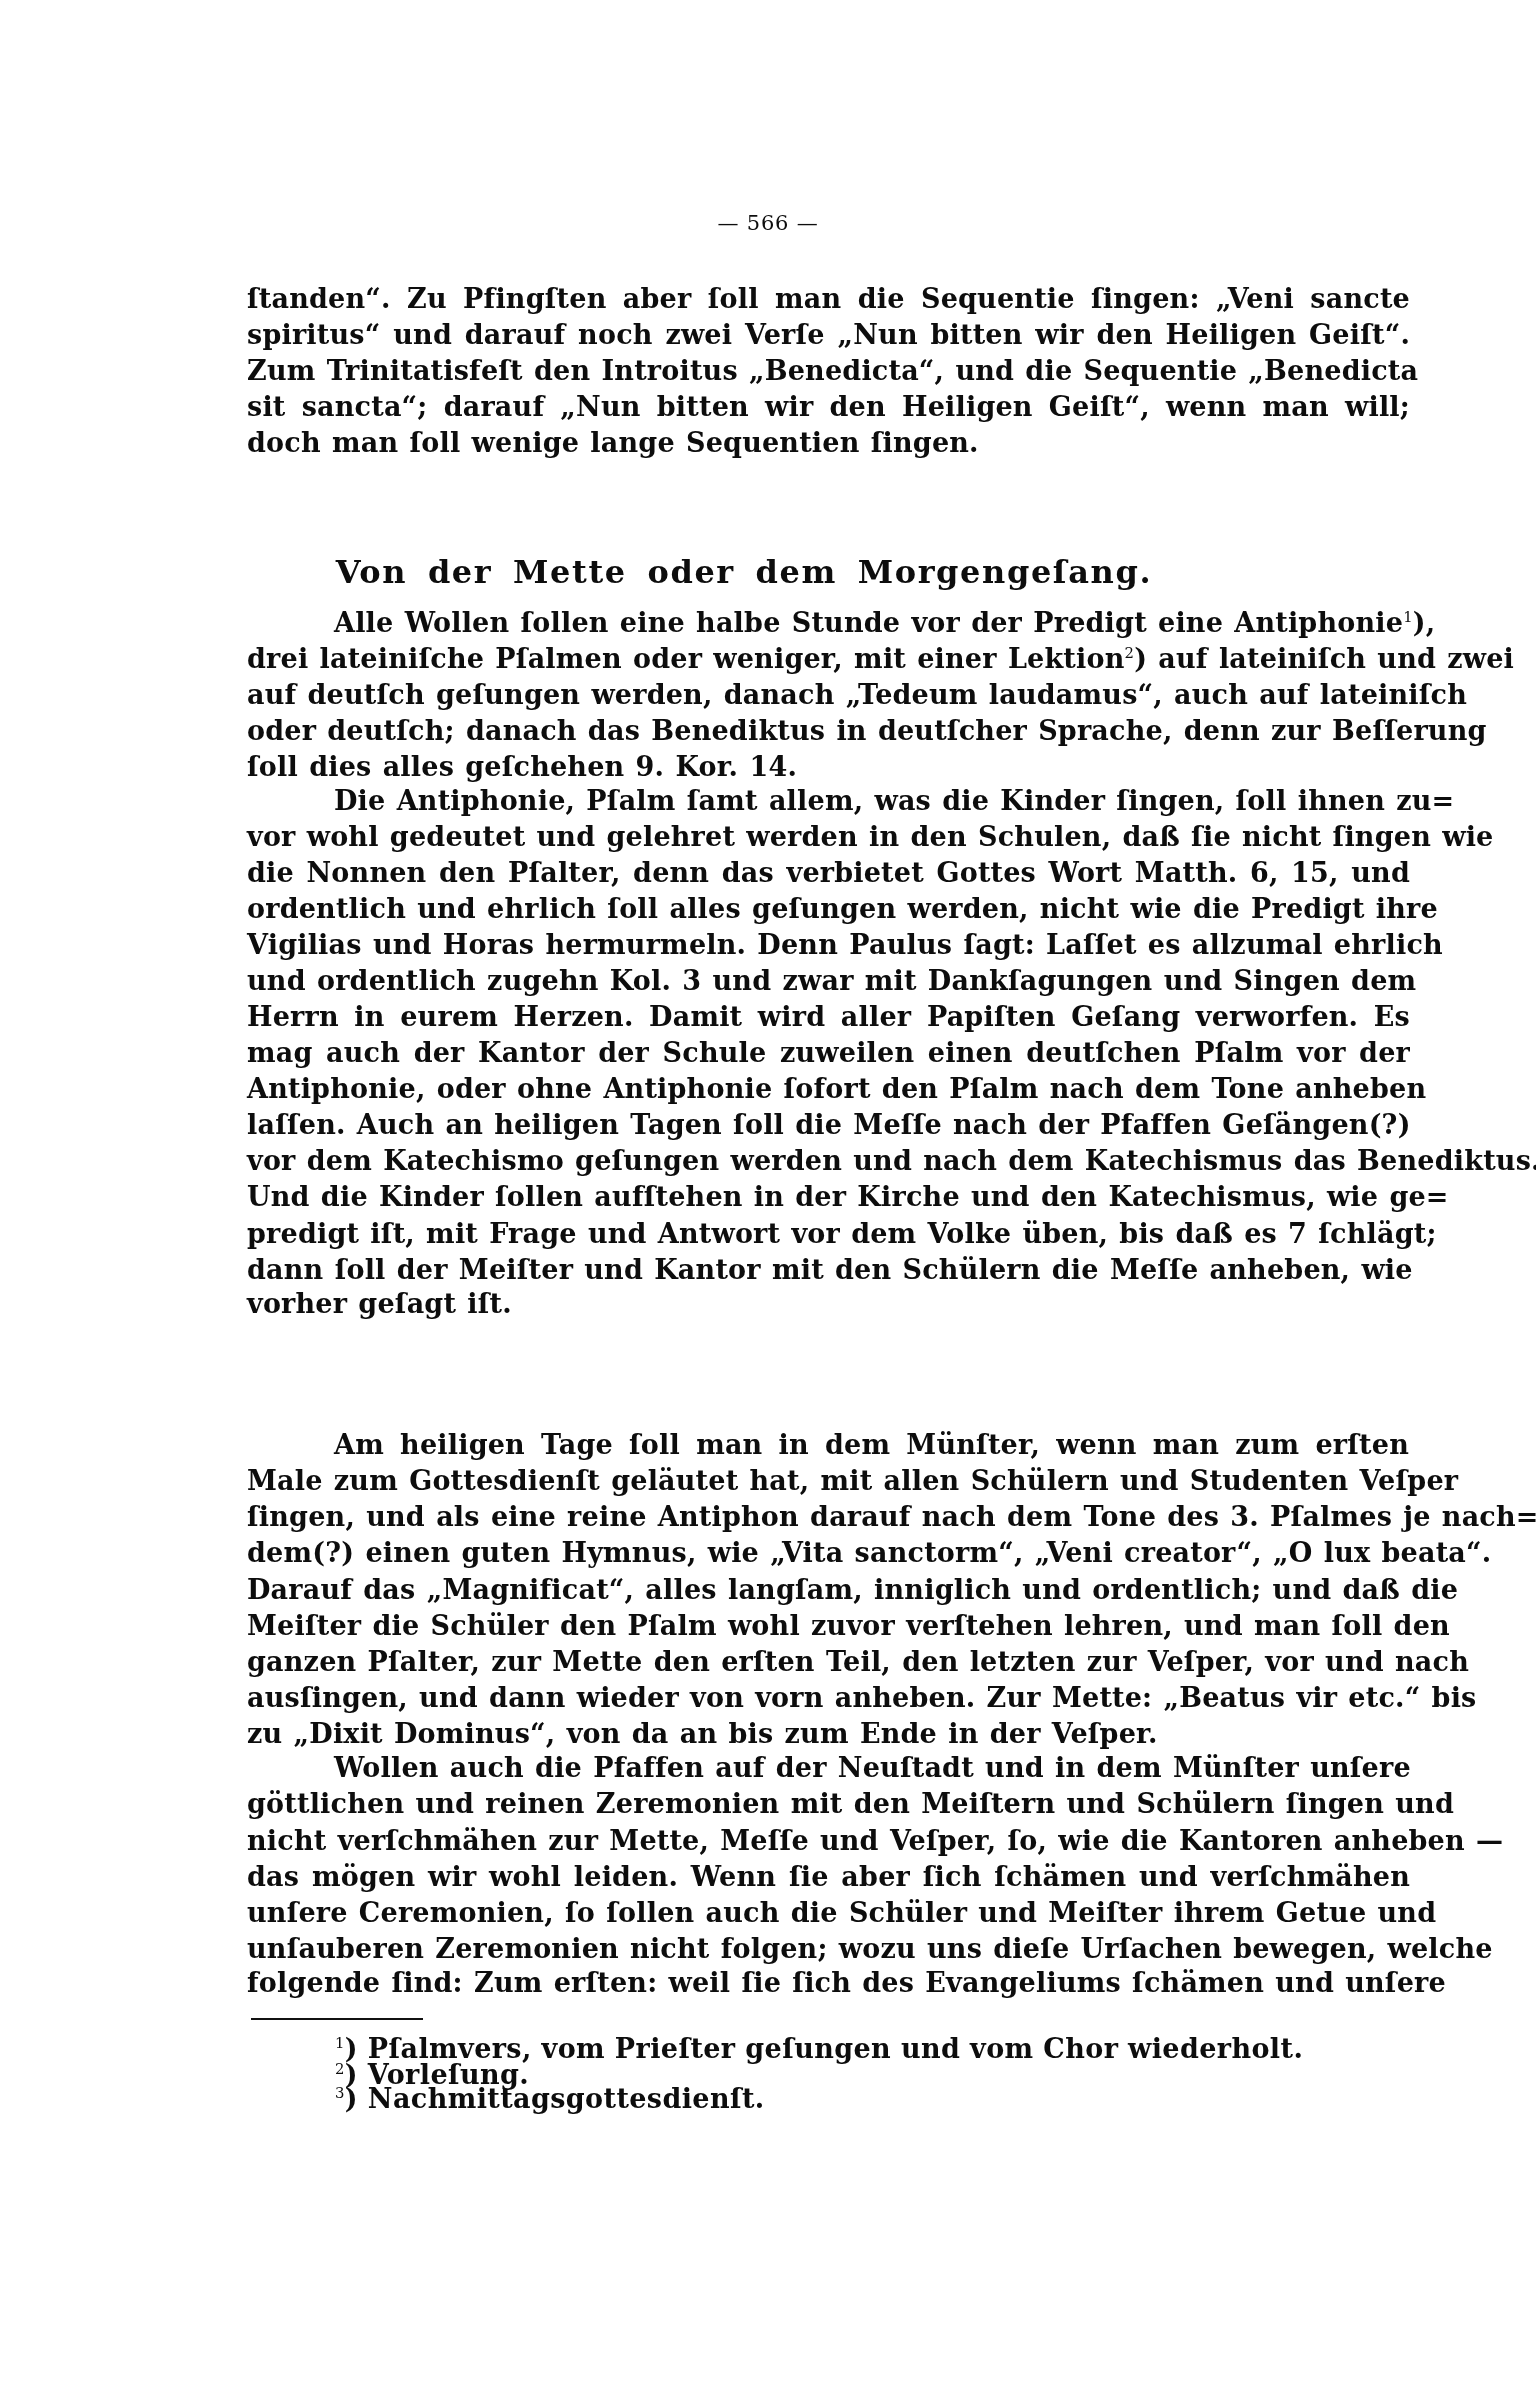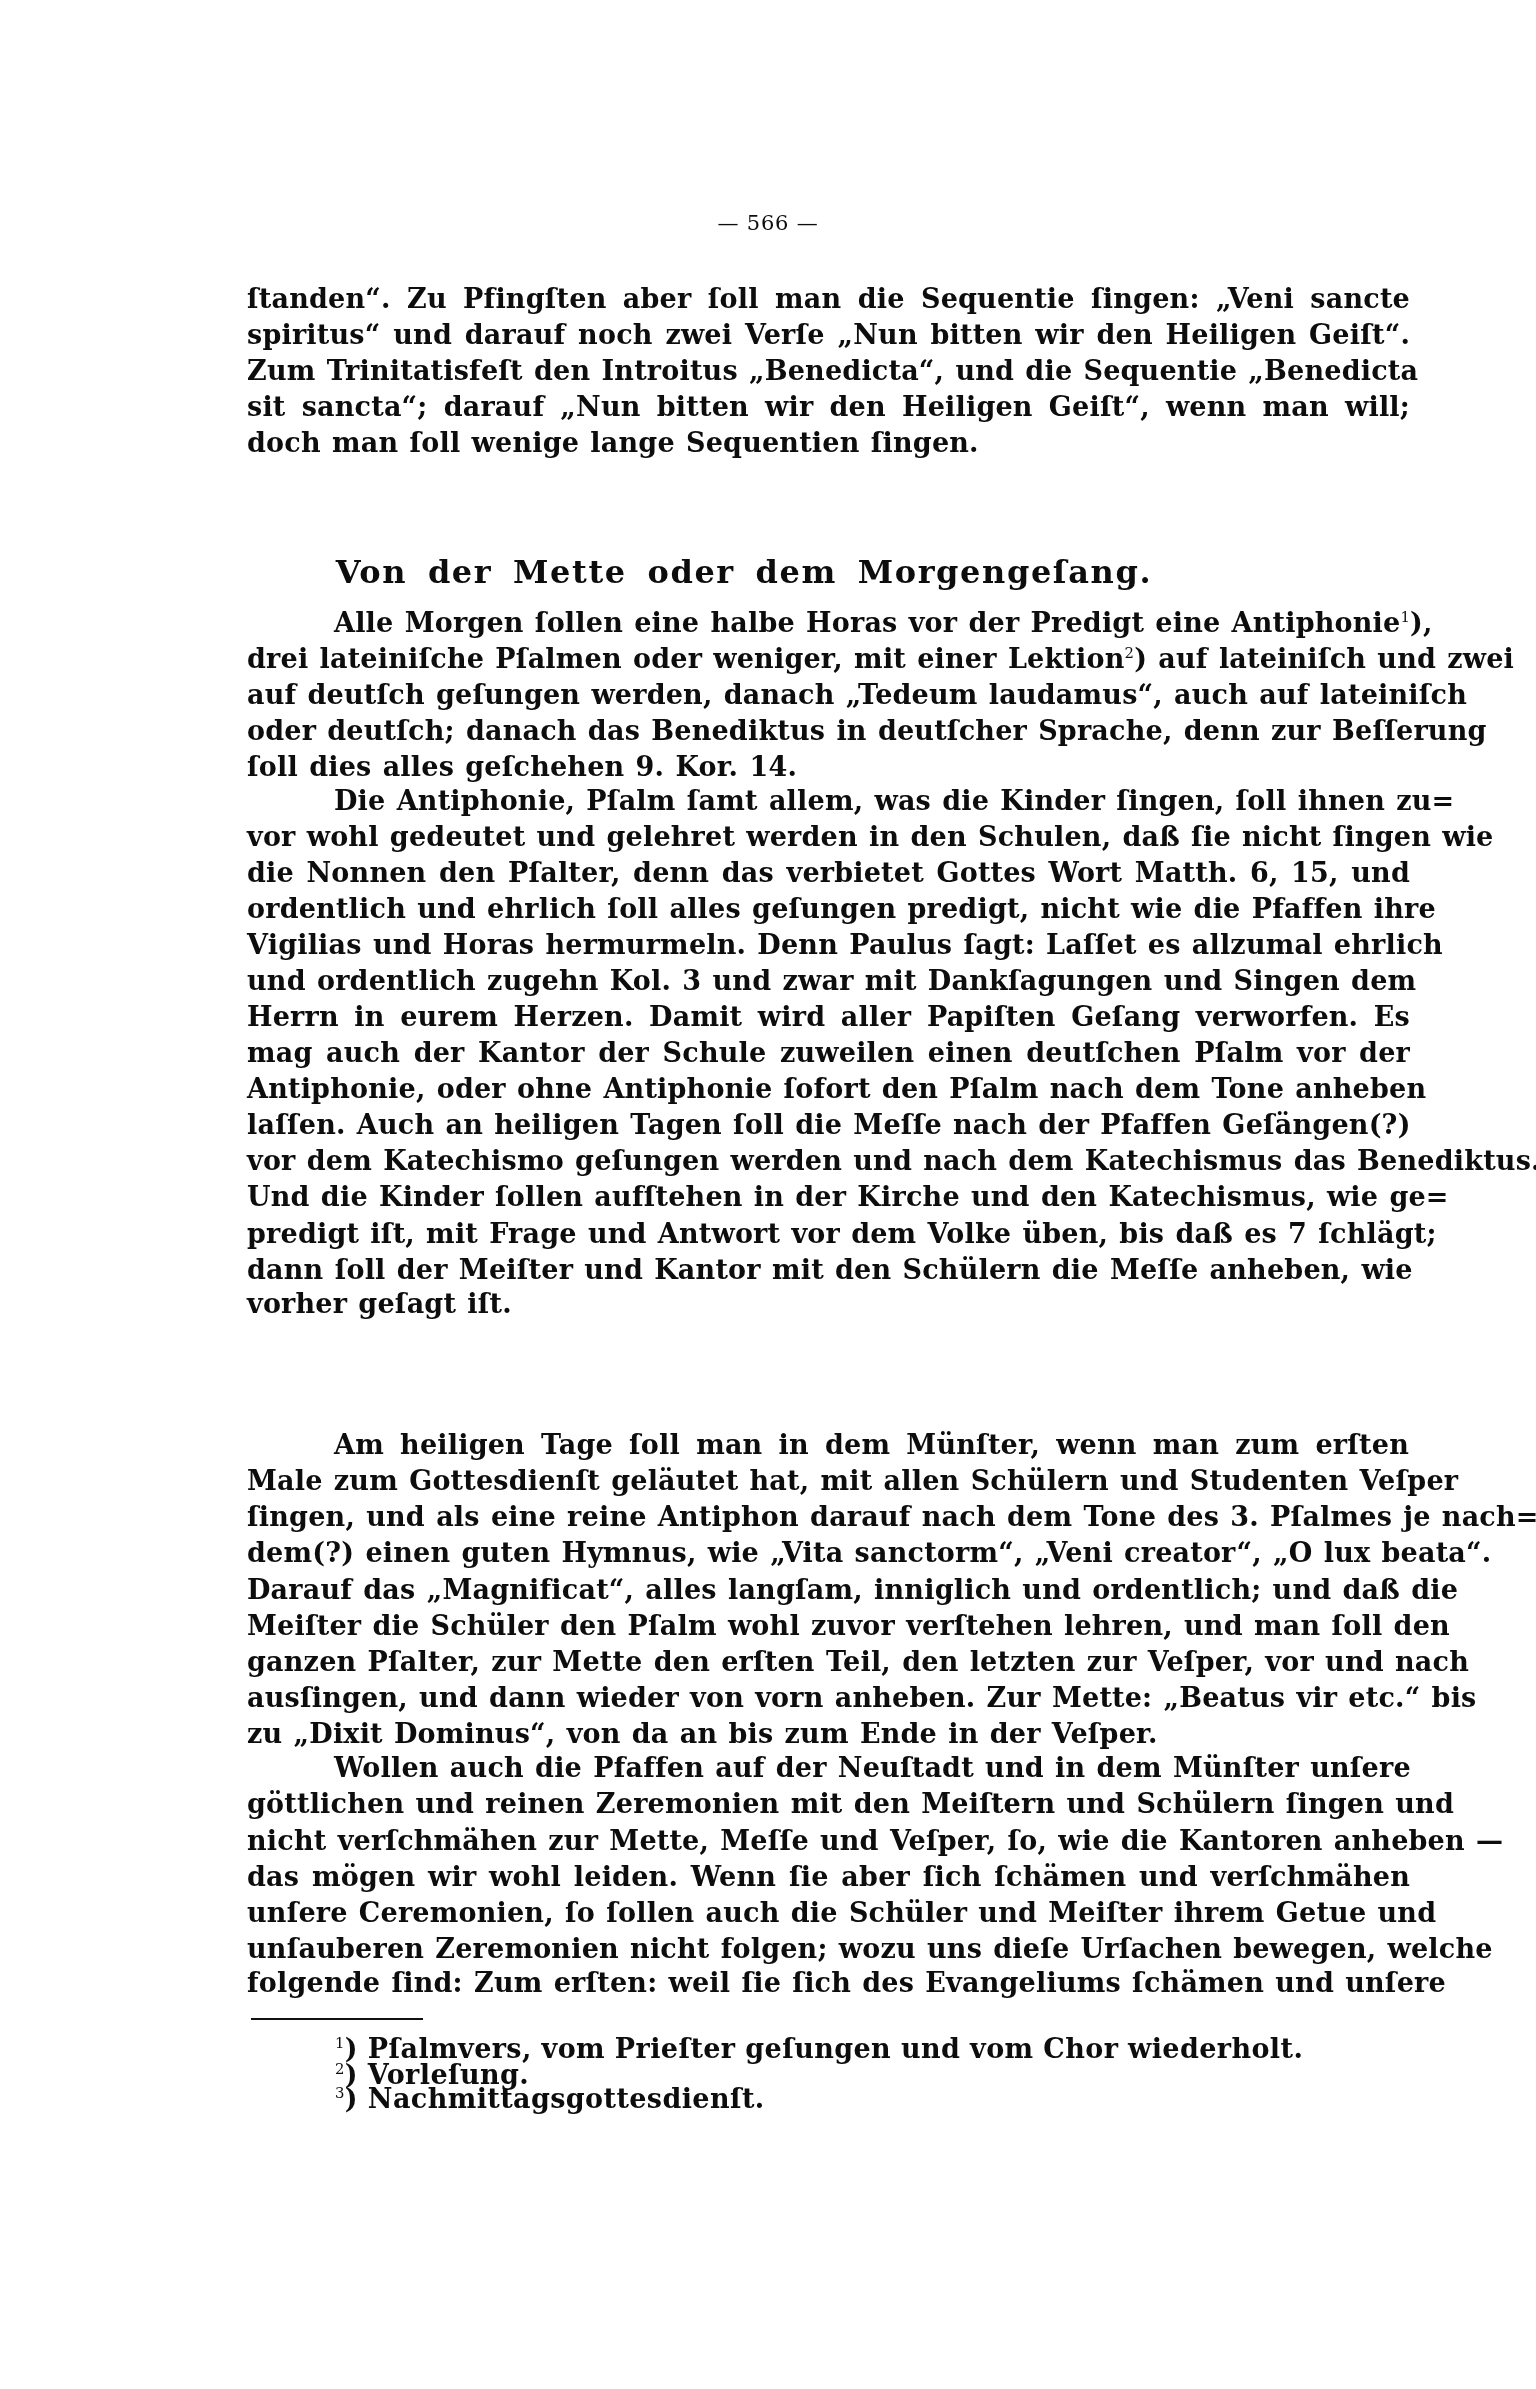--- a/index.html
+++ b/index.html
@@ -40,32 +40,32 @@
     <div class="line" style="top:281px">ſtanden“.  Zu Pfingſten aber ſoll man die Sequentie ſingen: „Veni sancte</div>
     <div class="line" style="top:317px">spiritus“ und darauf noch zwei Verſe „Nun bitten wir den Heiligen Geiſt“.</div>
     <div class="line" style="top:353px">Zum Trinitatisfeſt den Introitus „Benedicta“, und die Sequentie „Benedicta</div>
     <div class="line" style="top:389px">sit sancta“; darauf „Nun bitten wir den Heiligen Geiſt“, wenn man will;</div>
     <div class="line last" style="top:425px">doch man ſoll wenige lange Sequentien ſingen.</div>
   </div>
 
   <div class="heading" style="top:553px">Von der Mette oder dem Morgengeſang.</div>
 
   <div>
-    <div class="line indent" style="top:605px"><span>Alle Morgen ſollen eine halbe Horas vor der Predigt eine Antiphonie</span><sup>1</sup><span>),</span></div>
+    <div class="line indent" style="top:605px"><span>Alle Wollen ſollen eine halbe Stunde vor der Predigt eine Antiphonie</span><sup>1</sup><span>),</span></div>
     <div class="line" style="top:641px"><span>drei lateiniſche Pſalmen oder weniger, mit einer Lektion</span><sup>2</sup><span>) auf lateiniſch und zwei</span></div>
     <div class="line" style="top:677px">auf deutſch geſungen werden, danach „Tedeum laudamus“, auch auf lateiniſch</div>
     <div class="line" style="top:713px">oder deutſch; danach das Benediktus in deutſcher Sprache, denn zur Beſſerung</div>
     <div class="line last" style="top:749px">ſoll dies alles geſchehen 9. Kor. 14.</div>
   </div>
 
   <div>
     <div class="line indent" style="top:783px">Die Antiphonie, Pſalm ſamt allem, was die Kinder ſingen, ſoll ihnen zu=</div>
     <div class="line" style="top:819px">vor wohl gedeutet und gelehret werden in den Schulen, daß ſie nicht ſingen wie</div>
     <div class="line" style="top:855px">die Nonnen den Pſalter, denn das verbietet Gottes Wort Matth. 6, 15, und</div>
-    <div class="line" style="top:891px">ordentlich und ehrlich ſoll alles geſungen predigt, nicht wie die Pfaffen ihre</div>
+    <div class="line" style="top:891px">ordentlich und ehrlich ſoll alles geſungen werden, nicht wie die Predigt ihre</div>
     <div class="line" style="top:927px">Vigilias und Horas hermurmeln.  Denn Paulus ſagt: Laſſet es allzumal ehrlich</div>
     <div class="line" style="top:963px">und ordentlich zugehn Kol. 3 und zwar mit Dankſagungen und Singen dem</div>
     <div class="line" style="top:999px">Herrn in eurem Herzen.  Damit wird aller Papiſten Geſang verworfen.  Es</div>
     <div class="line" style="top:1035px">mag auch der Kantor der Schule zuweilen einen deutſchen Pſalm vor der</div>
     <div class="line" style="top:1071px">Antiphonie, oder ohne Antiphonie ſofort den Pſalm nach dem Tone anheben</div>
     <div class="line" style="top:1107px">laſſen.  Auch an heiligen Tagen ſoll die Meſſe nach der Pfaffen Geſängen(?)</div>
     <div class="line" style="top:1143px">vor dem Katechismo geſungen werden und nach dem Katechismus das Benediktus.</div>
     <div class="line" style="top:1179px">Und die Kinder ſollen aufſtehen in der Kirche und den Katechismus, wie ge=</div>
     <div class="line" style="top:1216px">predigt iſt, mit Frage und Antwort vor dem Volke üben, bis daß es 7 ſchlägt;</div>
     <div class="line" style="top:1252px">dann ſoll der Meiſter und Kantor mit den Schülern die Meſſe anheben, wie</div>

